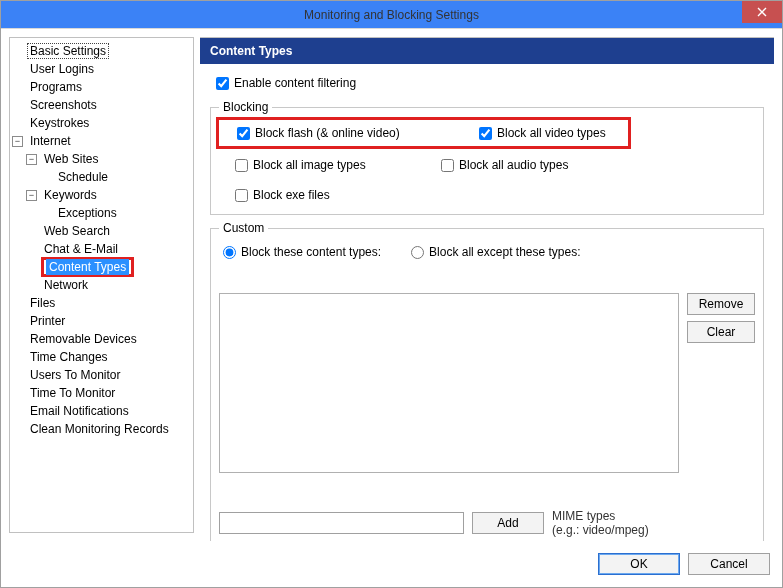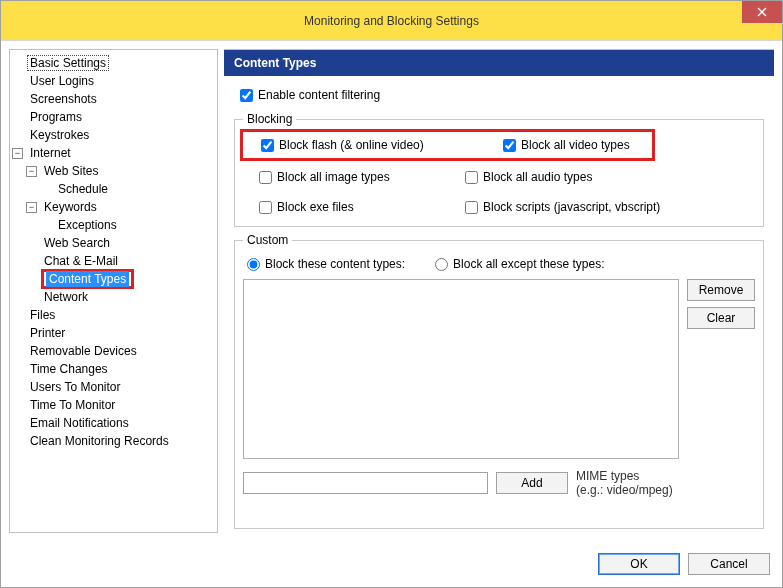--- a/index.html
+++ b/index.html
@@ -5,42 +5,42 @@
   * { box-sizing: border-box; font-family: "Segoe UI", Tahoma, sans-serif; font-size: 12px; }
   html, body { margin: 0; padding: 0; }
   body { background: #fff; }
   .window {
     width: 783px; height: 588px;
     border: 1px solid #a0a0a0;
     display: flex; flex-direction: column;
     background: #fff;
   }
   .titlebar {
-    height: 40px;
-    background: #fde047;
+    height: 28px;
+    background: #3b82f6;
     border-bottom: 1px solid #d8d8d8;
     display: flex; align-items: center;
     position: relative;
   }
   .titlebar .title {
     flex: 1; text-align: center; color: #333;
   }
   .titlebar .close-btn {
     width: 40px; height: 22px;
     background: #c75050; color: #fff;
     display: flex; align-items: center; justify-content: center;
     position: absolute; right: 0; top: 0;
     cursor: pointer;
   }
   .titlebar .close-btn svg { width: 10px; height: 10px; }
   .body {
     flex: 1; display: flex; padding: 8px; gap: 6px; overflow: hidden;
   }
   .tree-panel {
-    width: 209px;
+    width: 185px;
     border: 1px solid #c0c0c0;
     overflow: auto;
     padding: 4px 2px;
   }
   ul.tree, ul.tree ul { list-style: none; margin: 0; padding: 0; }
   ul.tree li { white-space: nowrap; }
   ul.tree .row {
     display: flex; align-items: center; height: 18px;
     cursor: default;
   }
@@ -135,27 +135,27 @@
           </li>
         <li>
             <div class="row">
               <span class="spacer"></span>
               <span class="node-label">User Logins</span>
             </div>
           </li>
         <li>
             <div class="row">
               <span class="spacer"></span>
+              <span class="node-label">Programs</span>
+            </div>
+          </li>
+        <li>
+            <div class="row">
+              <span class="spacer"></span>
               <span class="node-label">Screenshots</span>
-            </div>
-          </li>
-        <li>
-            <div class="row">
-              <span class="spacer"></span>
-              <span class="node-label">Programs</span>
             </div>
           </li>
         <li>
             <div class="row">
               <span class="spacer"></span>
               <span class="node-label">Keystrokes</span>
             </div>
           </li>
         <li>
           <div class="row">
@@ -296,28 +296,24 @@
               <span>Block all image types</span>
             </label>
             <label class="checkbox-row">
               <input type="checkbox" style="">
               <span>Block all audio types</span>
             </label>
             <label class="checkbox-row">
               <input type="checkbox" style="">
               <span>Block exe files</span>
             </label>
-            <label class="checkbox-row">
-              <input type="checkbox" style="">
-              <span>Block scripts (javascript, vbscript)</span>
-            </label>
           </div>
         </fieldset>
 
-        <fieldset style="flex:1; display:flex; flex-direction:column;">
+        <fieldset style="flex:1; display:flex; flex-direction:column;gap:26px;">
           <legend>Custom</legend>
           <div class="radiorow">
             <label>
               <input type="radio" name="ct" checked="" style="">
               <span>Block these content types:</span>
             </label>
             <label>
               <input type="radio" name="ct" style="">
               <span>Block all except these types:</span>
             </label>

